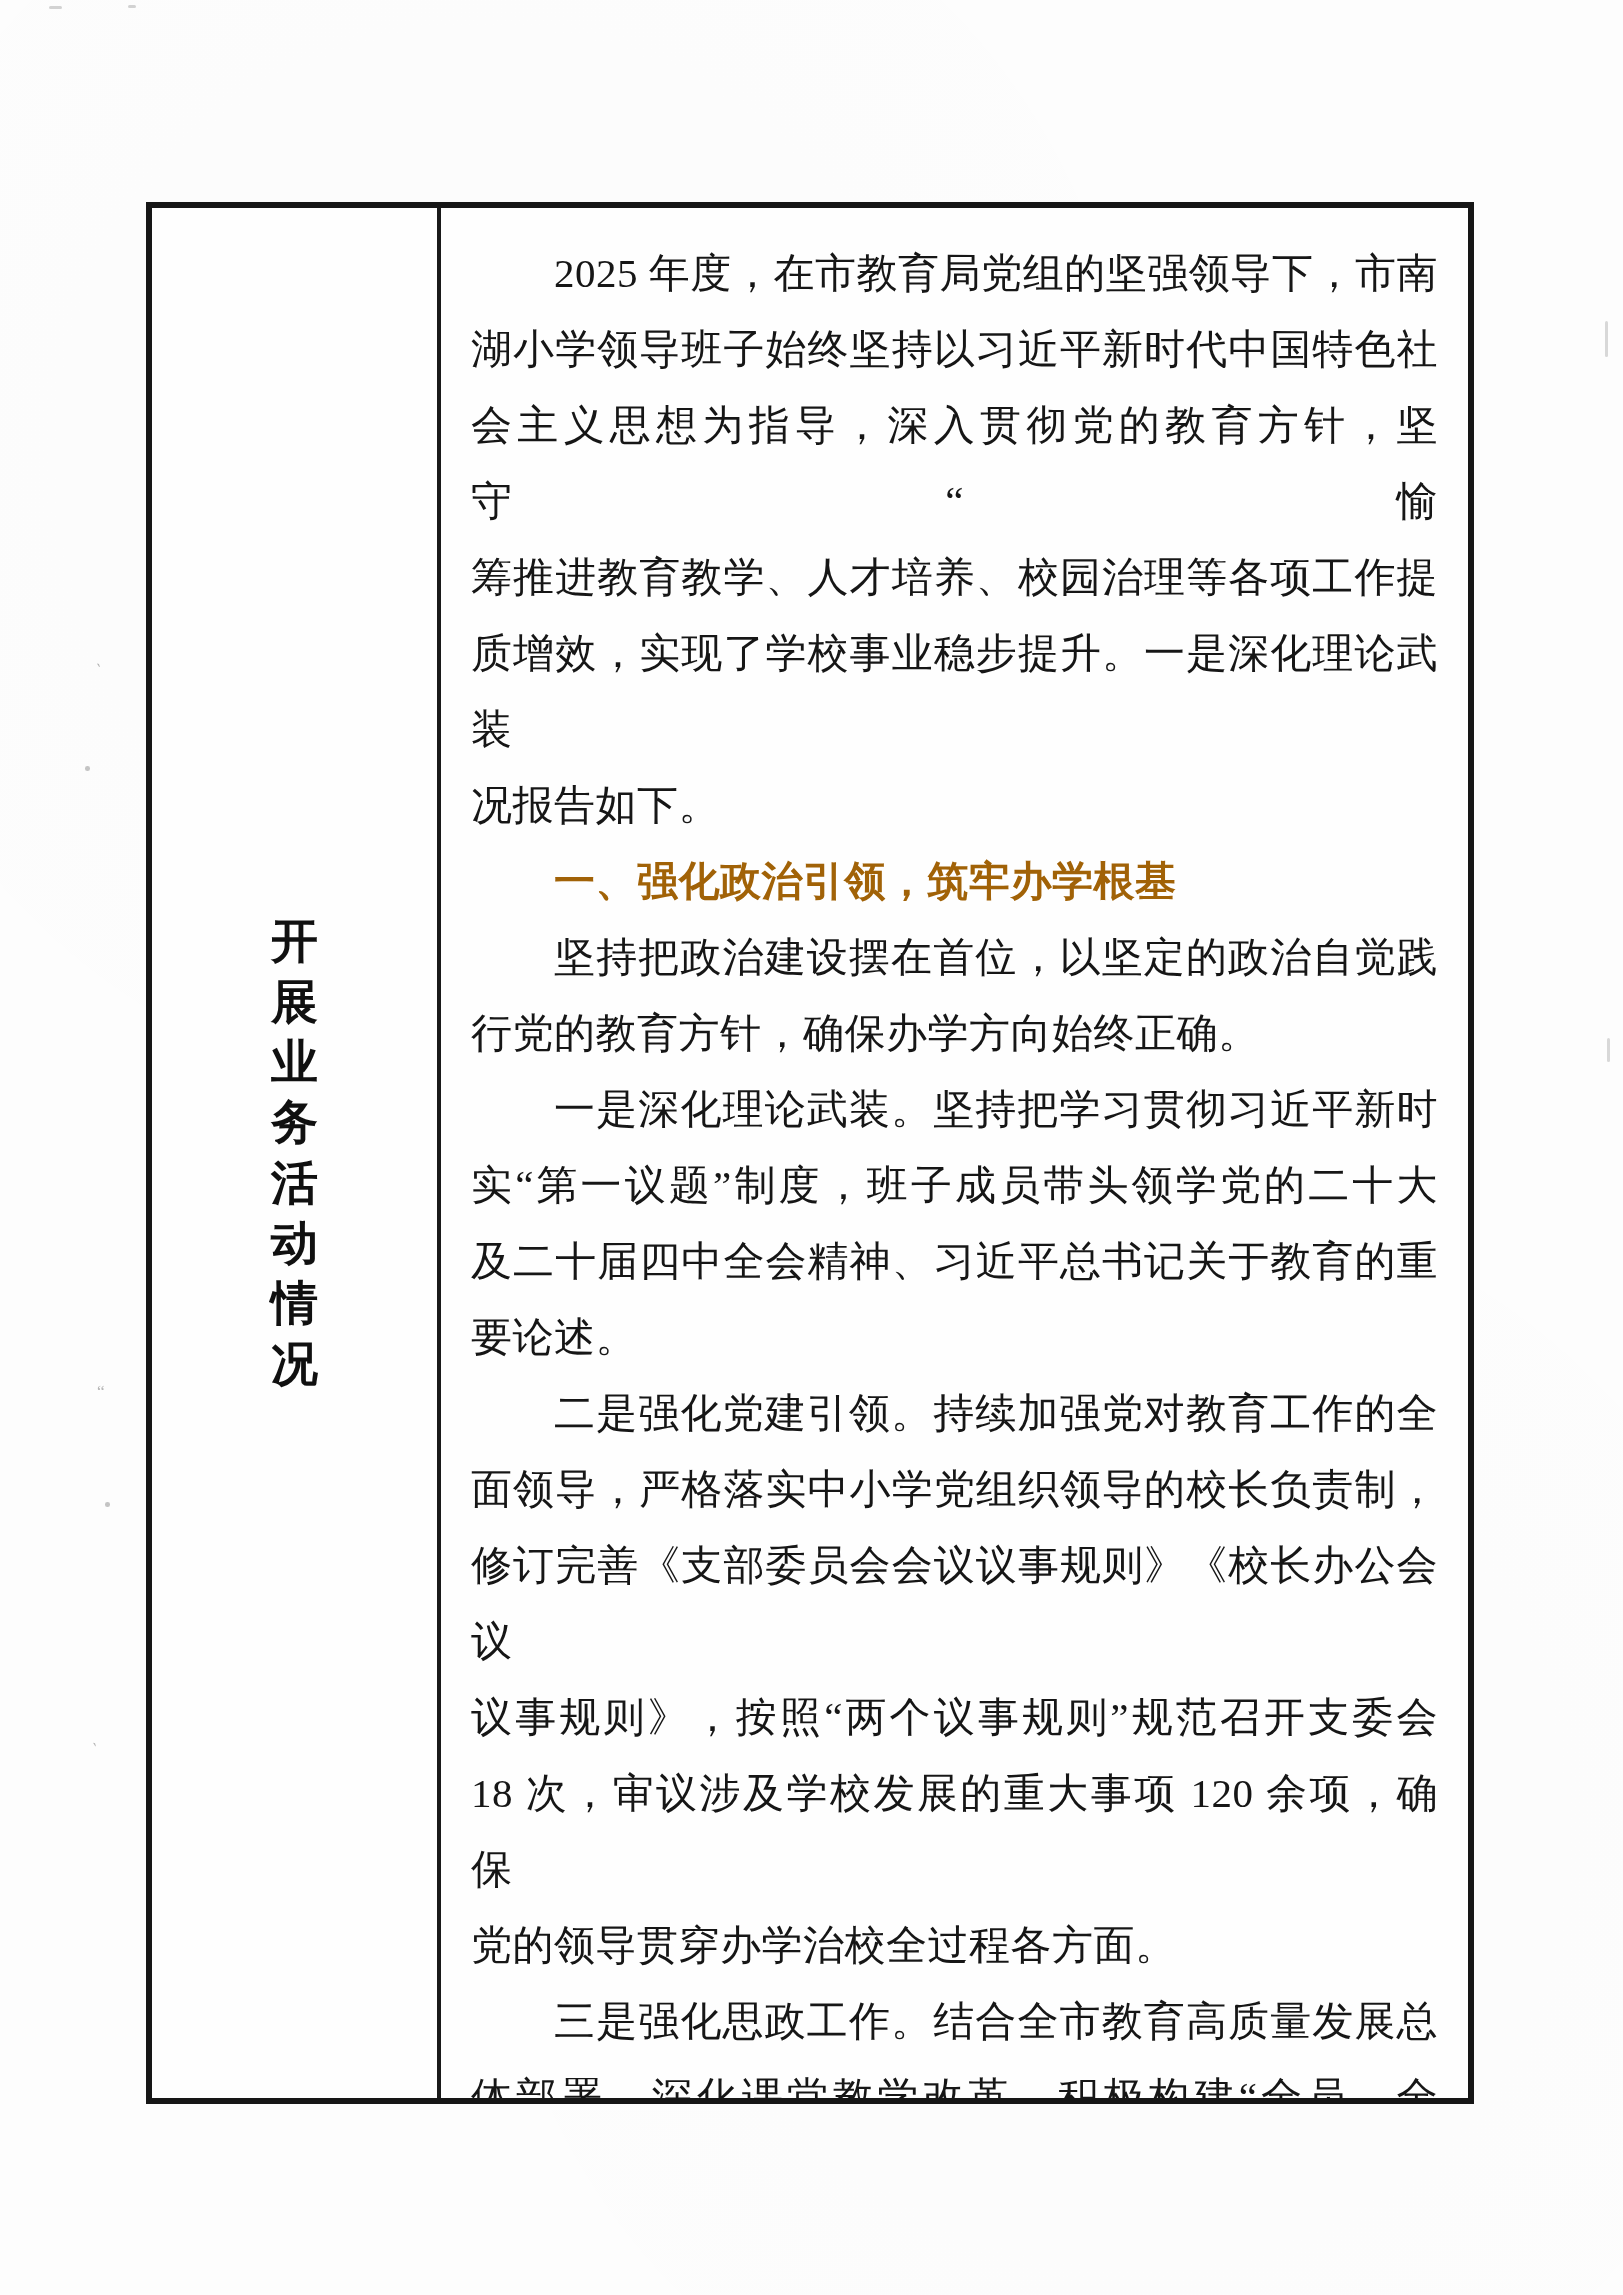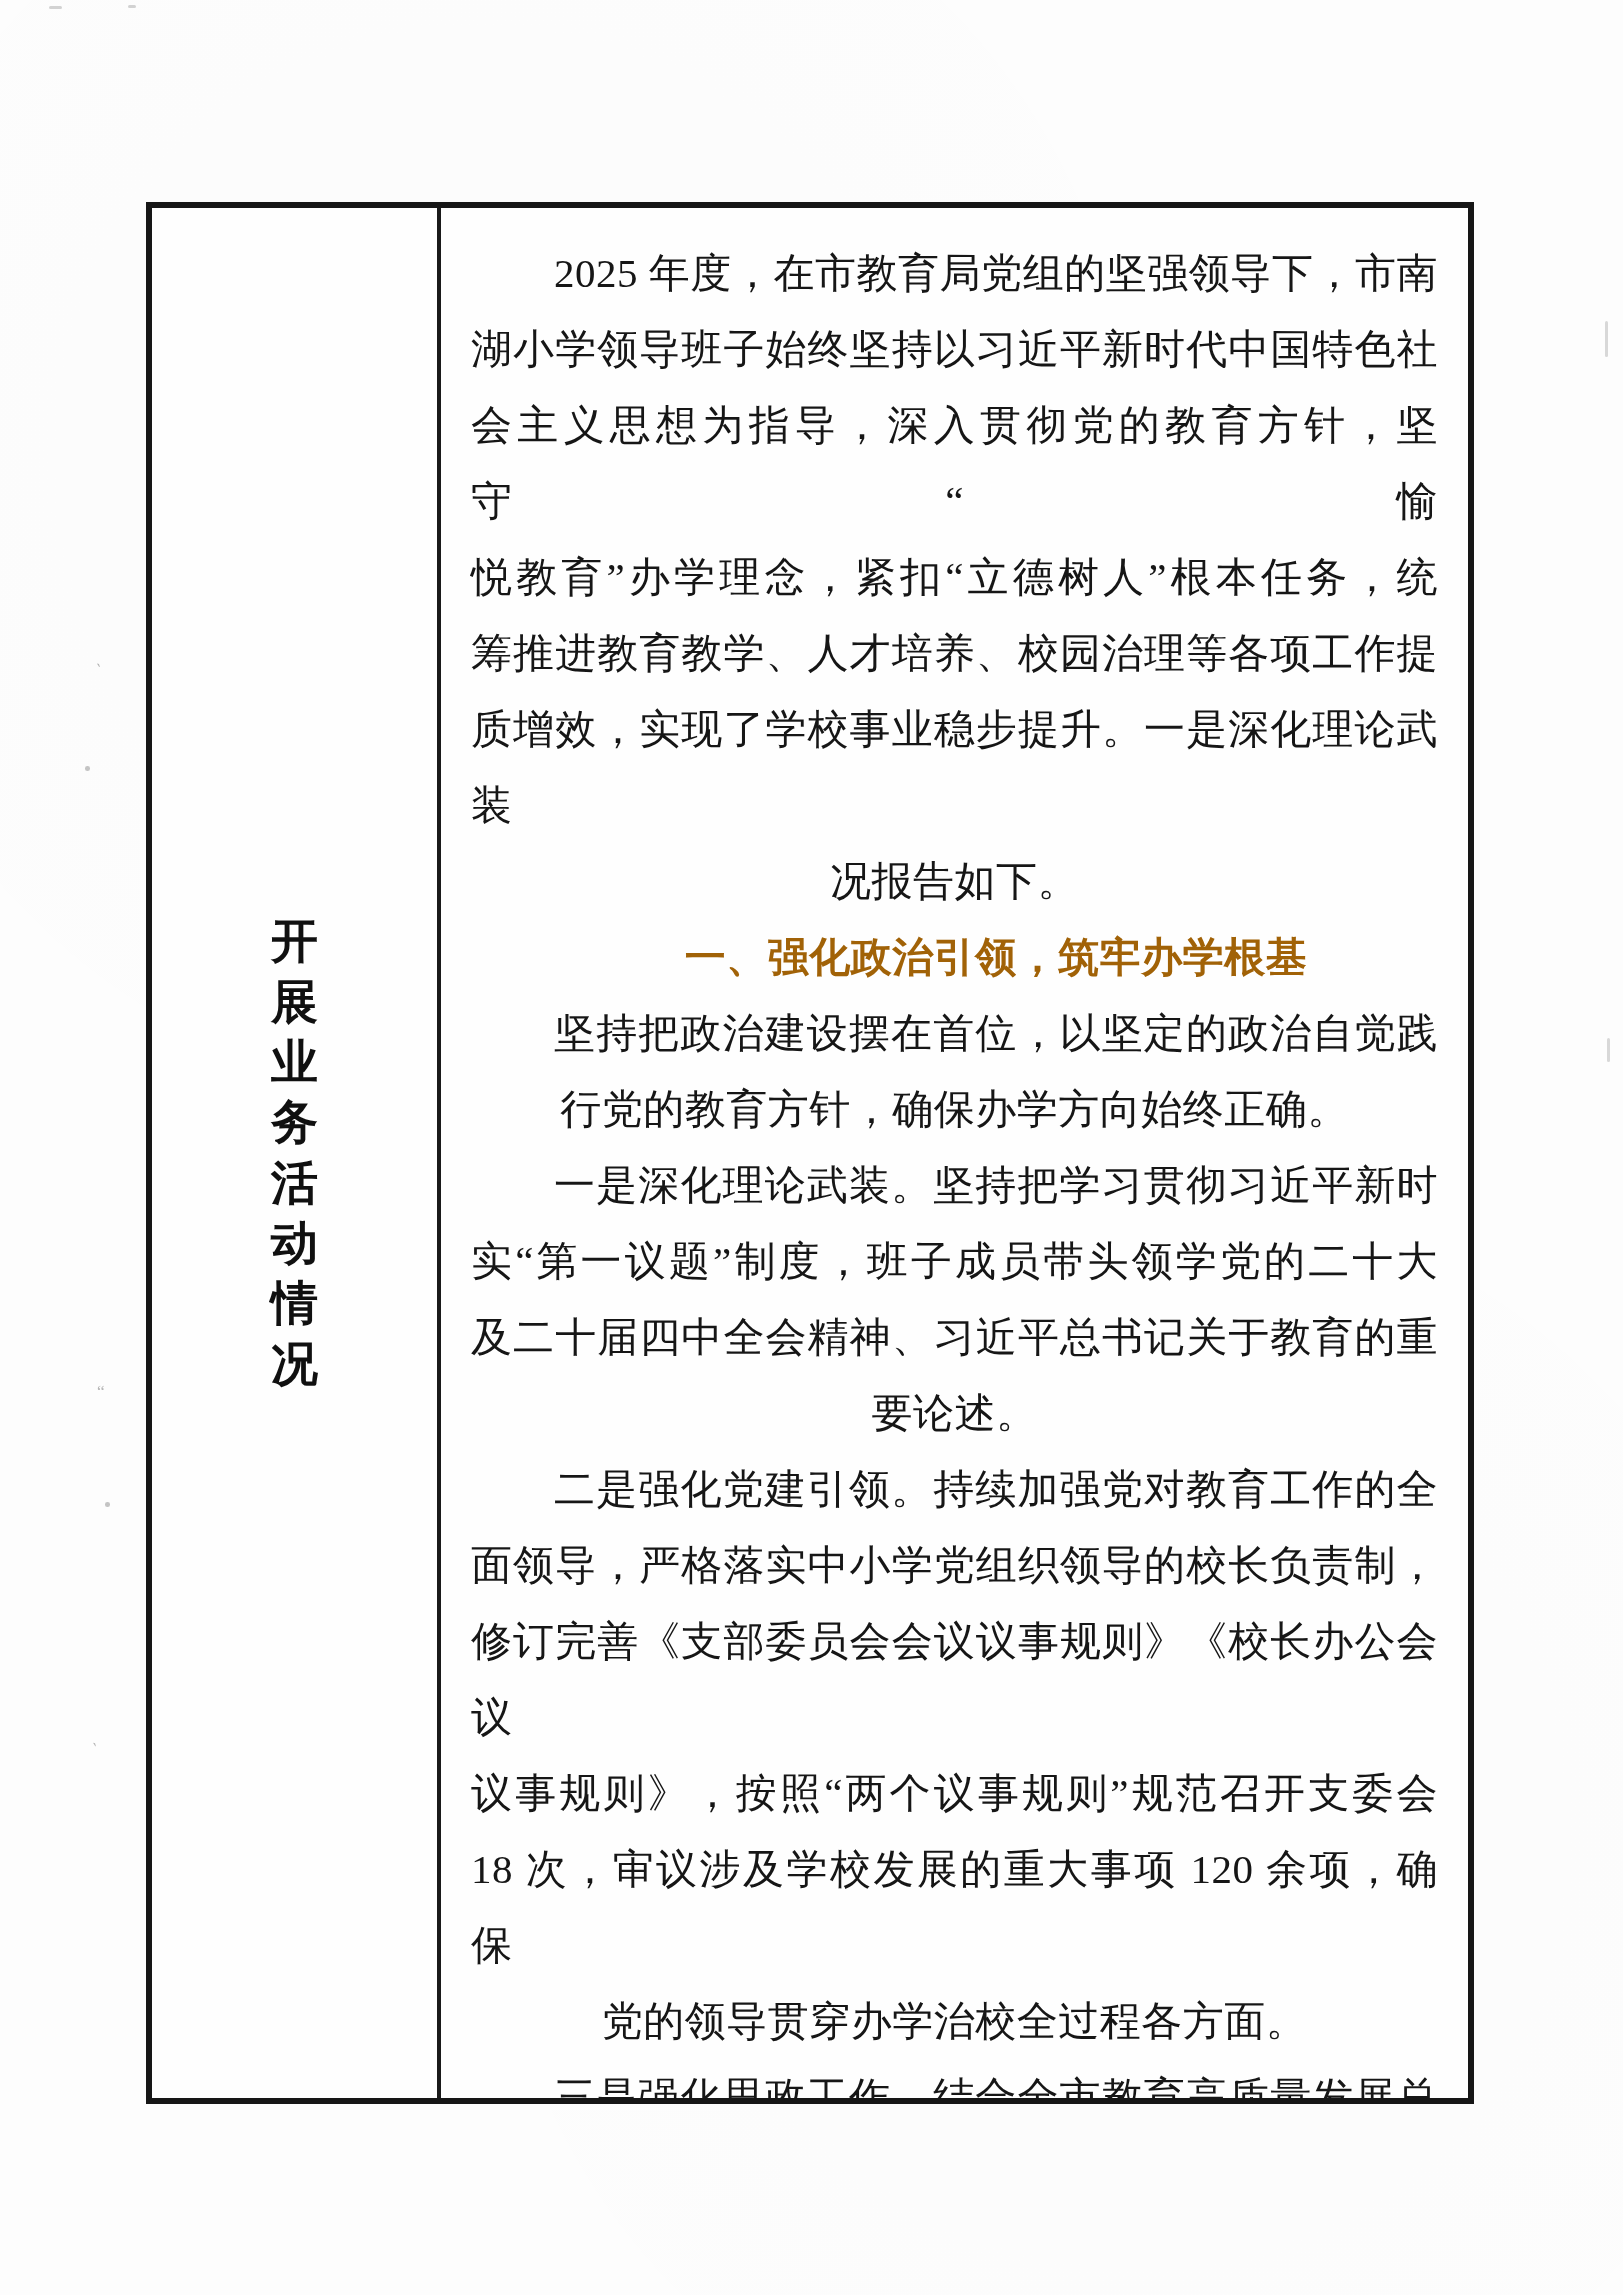--- a/index.html
+++ b/index.html
@@ -59,21 +59,21 @@
     box-sizing: border-box;
     padding: 26.6px 30px 0 30px;
     overflow: hidden;
   }
   .line {
     font-size: 41px;
     line-height: 76px;
     letter-spacing: 0.5px;
     color: #161616;
     white-space: normal;
-    text-align: center;
+    text-align: left;
   }
   .line.justify {
     text-align: justify;
     text-align-last: justify;
     text-justify: inter-character;
   }
   .line.indent {
     text-indent: 83px;
   }
   .line.heading {
@@ -123,21 +123,20 @@
       <div class="header-char">活</div>
       <div class="header-char">动</div>
       <div class="header-char">情</div>
       <div class="header-char">况</div>
     </div>
 
     <div class="content-cell">
       <div class="line indent justify">2025 年度，在市教育局党组的坚强领导下，市南</div>
       <div class="line justify">湖小学领导班子始终坚持以习近平新时代中国特色社</div>
       <div class="line justify">会主义思想为指导，深入贯彻党的教育方针，坚守“愉</div>
-      <div class="line justify">悦教育”办学理念，紧扣“立德树人”根本任务，统</div>
       <div class="line justify">筹推进教育教学、人才培养、校园治理等各项工作提</div>
       <div class="line justify">质增效，实现了学校事业稳步提升。一是深化理论武装</div>
       <div class="line">况报告如下。</div>
       <div class="line indent heading">一、强化政治引领，筑牢办学根基</div>
       <div class="line indent justify">坚持把政治建设摆在首位，以坚定的政治自觉践</div>
       <div class="line">行党的教育方针，确保办学方向始终正确。</div>
       <div class="line indent justify">一是深化理论武装。坚持把学习贯彻习近平新时</div>
       <div class="line justify">实“第一议题”制度，班子成员带头领学党的二十大</div>
       <div class="line justify">及二十届四中全会精神、习近平总书记关于教育的重</div>
       <div class="line">要论述。</div>

